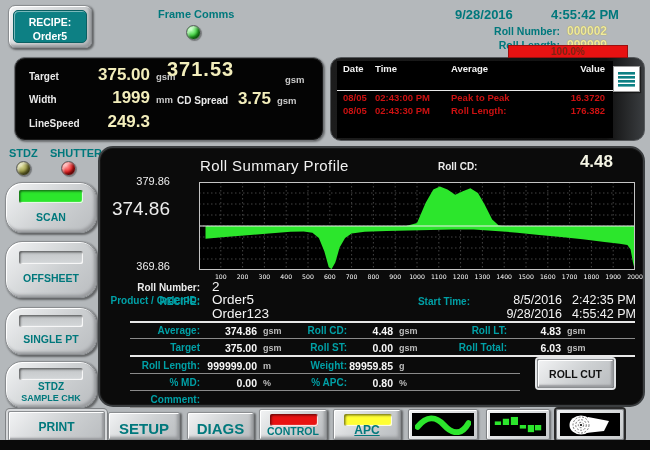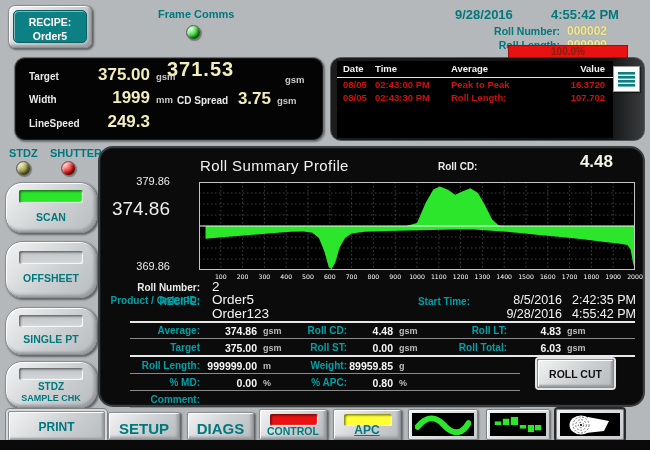--- a/index.html
+++ b/index.html
@@ -43,21 +43,21 @@
              border-radius:11px; border:1px solid #6d7073; box-shadow:inset 0 0 0 1px #1a1a1a, 1px 1px 2px rgba(0,0,0,.4); }
   .ro-lbl { position:absolute; color:#e9e9e9; font-size:10px; font-weight:bold; }
   .ro-val { position:absolute; color:#f2edbb; font-weight:bold; font-size:17px; text-align:right; }
   .ro-unit{ position:absolute; color:#c9c9c9; font-size:9.5px; font-weight:bold; }
   .ro-big { position:absolute; color:#f2edbb; font-weight:bold; font-size:20px; letter-spacing:1px; }
 
   
   .events { position:absolute; left:330px; top:57px; width:315px; height:84px; background:linear-gradient(90deg,#1c1c1c,#101010 88%,#3a3d40);
             border-radius:11px; border:1px solid #55585b; }
   .ev-table { position:absolute; left:6px; top:3px; width:276px; height:77px; background:#000; font-size:9.5px; }
-  .ev-head { display:flex; color:#f2f2f2; font-weight:bold; border-bottom:1px solid #e8e8e8; padding:2px 0 3px 0; }
+  .ev-head { display:flex; color:#f2f2f2; font-weight:bold; border-bottom:1px solid #e8e8e8; padding:2px 0 16px 0; }
   .ev-row  { display:flex; color:#cc1111; font-weight:bold; padding:1px 0; }
   .c-date{width:38px; padding-left:6px;} .c-time{width:76px;} .c-comment{width:104px;} .c-value{flex:1; text-align:right; padding-right:8px;}
   .ev-menu-btn { position:absolute; left:282px; top:8px; width:27px; height:26px; background:#fff; border:1px solid #9a9a9a;
                  box-shadow:1px 1px 1px rgba(0,0,0,.5); display:flex; align-items:center; justify-content:center; }
 
   
   .side-lbl { position:absolute; font-size:11px; font-weight:bold; color:#00787c; }
   .big-side-btn { border-radius:17px; }
   .big-side-btn .lbl { font-size:10.5px; }
   .print-btn { left:8px; top:411px; width:97px; height:30px; border-radius:2px;
@@ -152,21 +152,21 @@
       <div class="ev-row">
         <span class="c-date">08/05</span>
         <span class="c-time">02:43:00 PM</span>
         <span class="c-comment">Peak to Peak</span>
         <span class="c-value">16.3720</span>
       </div>
       <div class="ev-row">
         <span class="c-date">08/05</span>
         <span class="c-time">02:43:30 PM</span>
         <span class="c-comment">Roll Length:</span>
-        <span class="c-value">107.702</span>
+        <span class="c-value">176.382</span>
       </div>
     </div>
     <div class="ev-menu-btn">
       <svg width="19" height="16" viewBox="0 0 19 16">
         <rect x="1" y="1" width="17" height="2.6" fill="#0d8084"></rect>
         <rect x="1" y="5" width="17" height="2.6" fill="#0d8084"></rect>
         <rect x="1" y="9" width="17" height="2.6" fill="#0d8084"></rect>
         <rect x="1" y="13" width="17" height="2.6" fill="#0d8084"></rect>
       </svg>
     </div>

